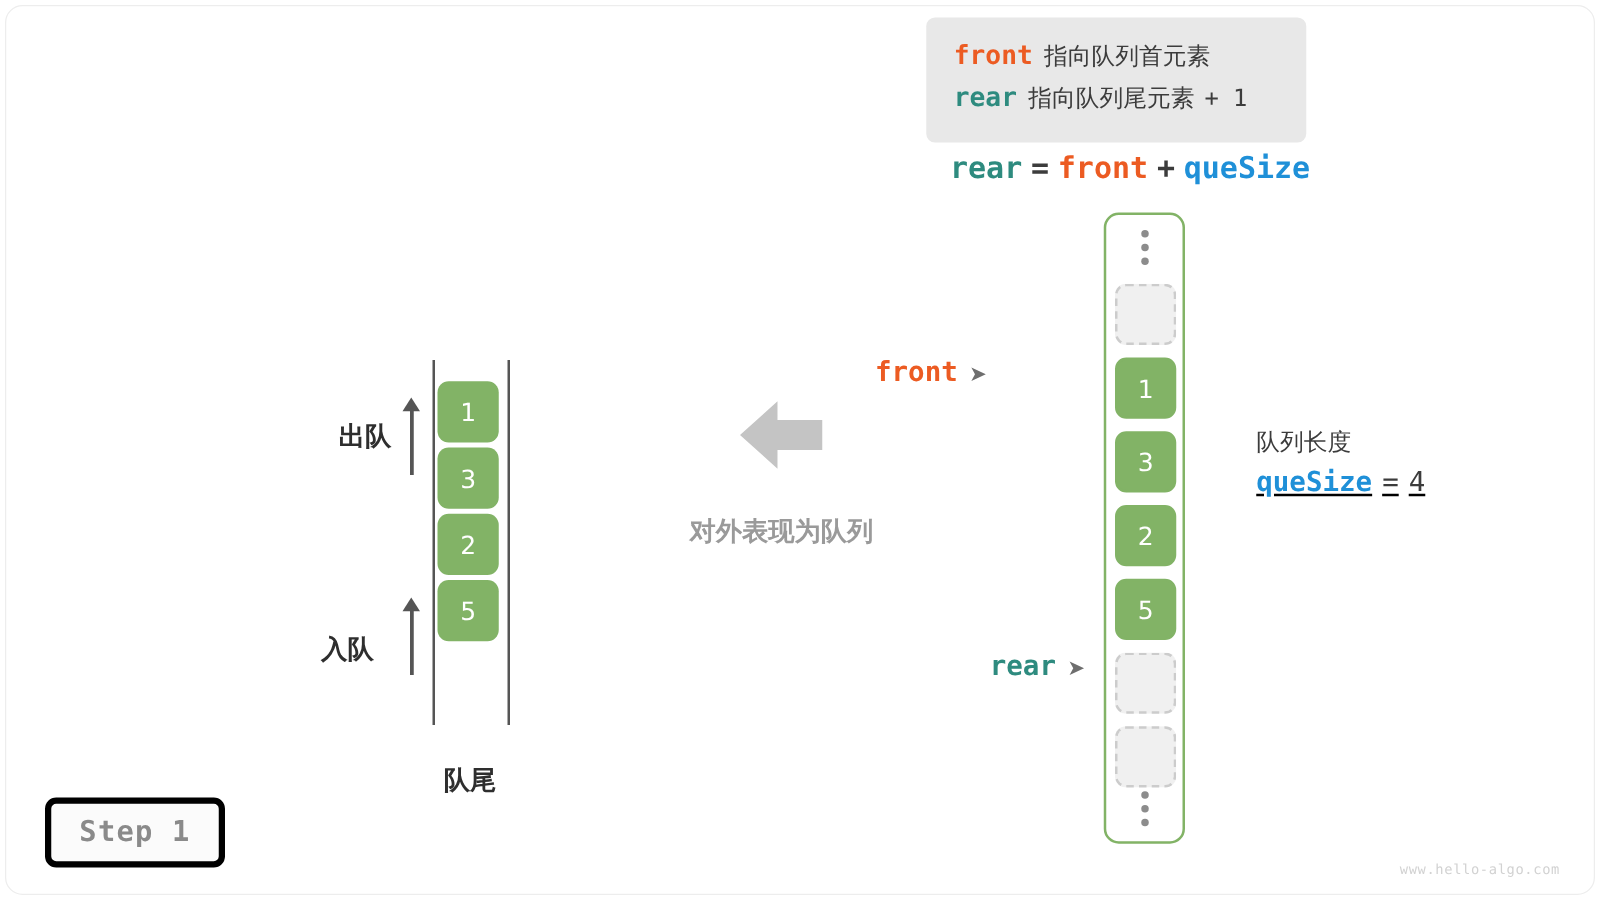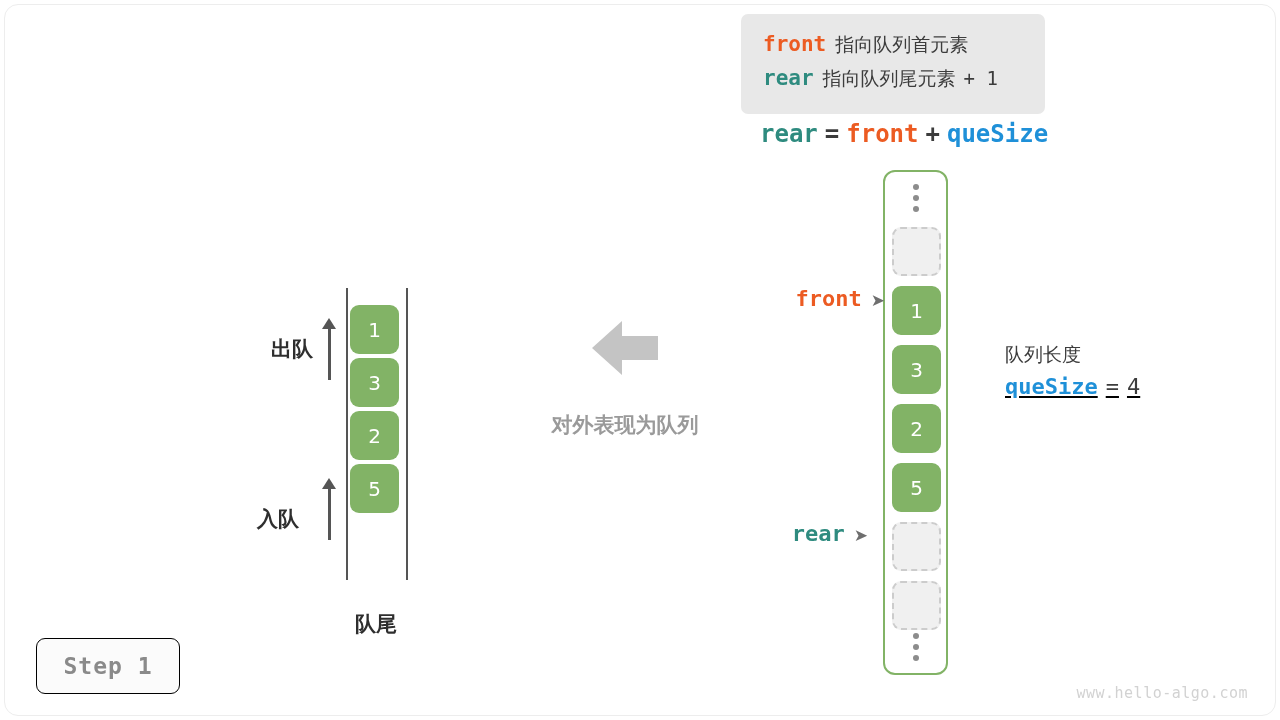--- a/index.html
+++ b/index.html
@@ -146,21 +146,21 @@
     font-family: "DejaVu Sans Mono", "Liberation Mono", monospace;
     font-weight: bold;
     font-size: 22px;
   }
   .ptr .head {
     color: #6e6e6e;
     font-size: 17px;
     margin-left: 9px;
     font-family: "DejaVu Sans", "Liberation Sans", sans-serif;
   }
-  #ptr-front { left: 717px; top: 284px; width: 168px; text-align: right; }
+  #ptr-front { left: 700px; top: 284px; width: 168px; }
   #ptr-rear  { left: 700px; top: 519px; width: 168px; text-align: right; }
 
   
   #quesize-note {
     position: absolute;
     left: 1005px;
     top: 340px;
     white-space: nowrap;
   }
   #quesize-note .title {
@@ -284,41 +284,41 @@
     line-height: 34px;
   }
 
   
   #step-badge {
     position: absolute;
     left: 36px;
     top: 638px;
     width: 144px;
     height: 56px;
-    border: 1px solid #000000;
+    border: 5px solid #000000;
     border-radius: 9px;
     background: #fbfbfb;
     box-sizing: border-box;
     display: flex;
     align-items: center;
     justify-content: center;
     font-family: "DejaVu Sans Mono", "Liberation Mono", monospace;
     font-weight: bold;
     font-size: 23px;
     color: #8a8a8a;
     letter-spacing: 1px;
   }
 
   
   #watermark {
     position: absolute;
     right: 32px;
     bottom: 18px;
     font-family: "DejaVu Sans Mono", "Liberation Mono", monospace;
-    font-size: 15px;
+    font-size: 11px;
     color: #d2d2d2;
     letter-spacing: 0.5px;
   }
 </style>
 </head>
 <body>
 
 <div id="canvas">
 
   <div class="frame"></div>

